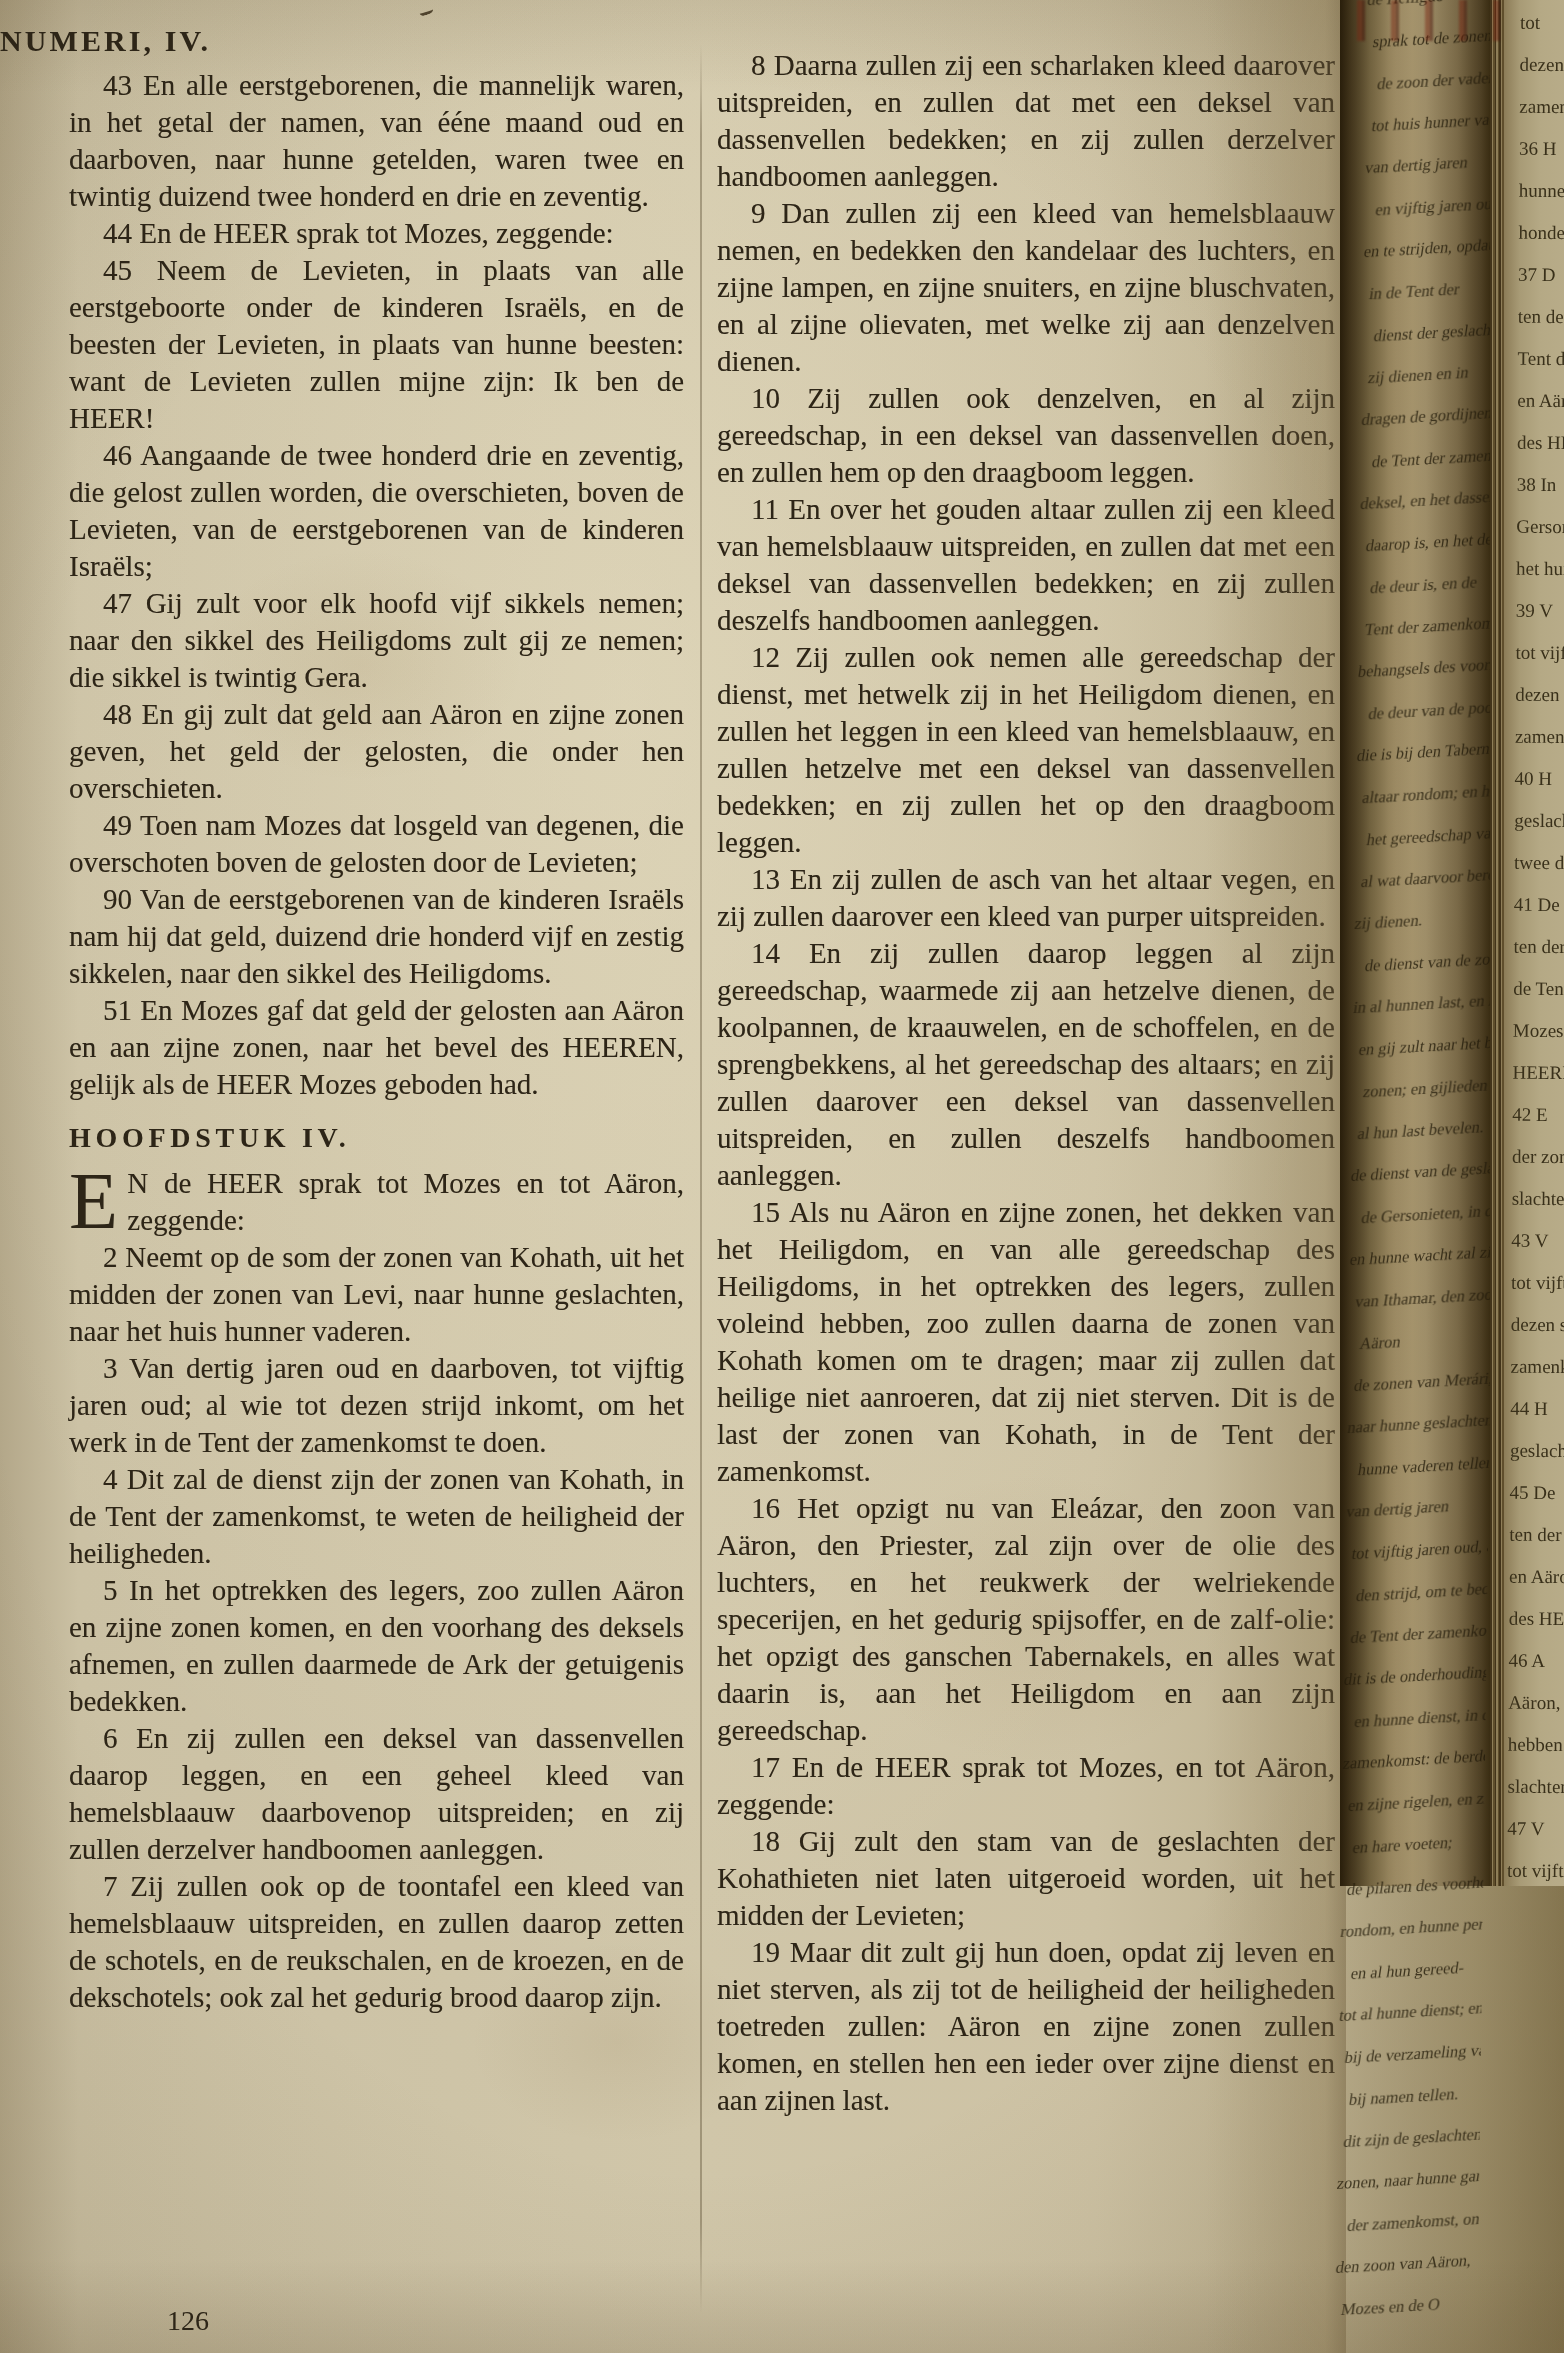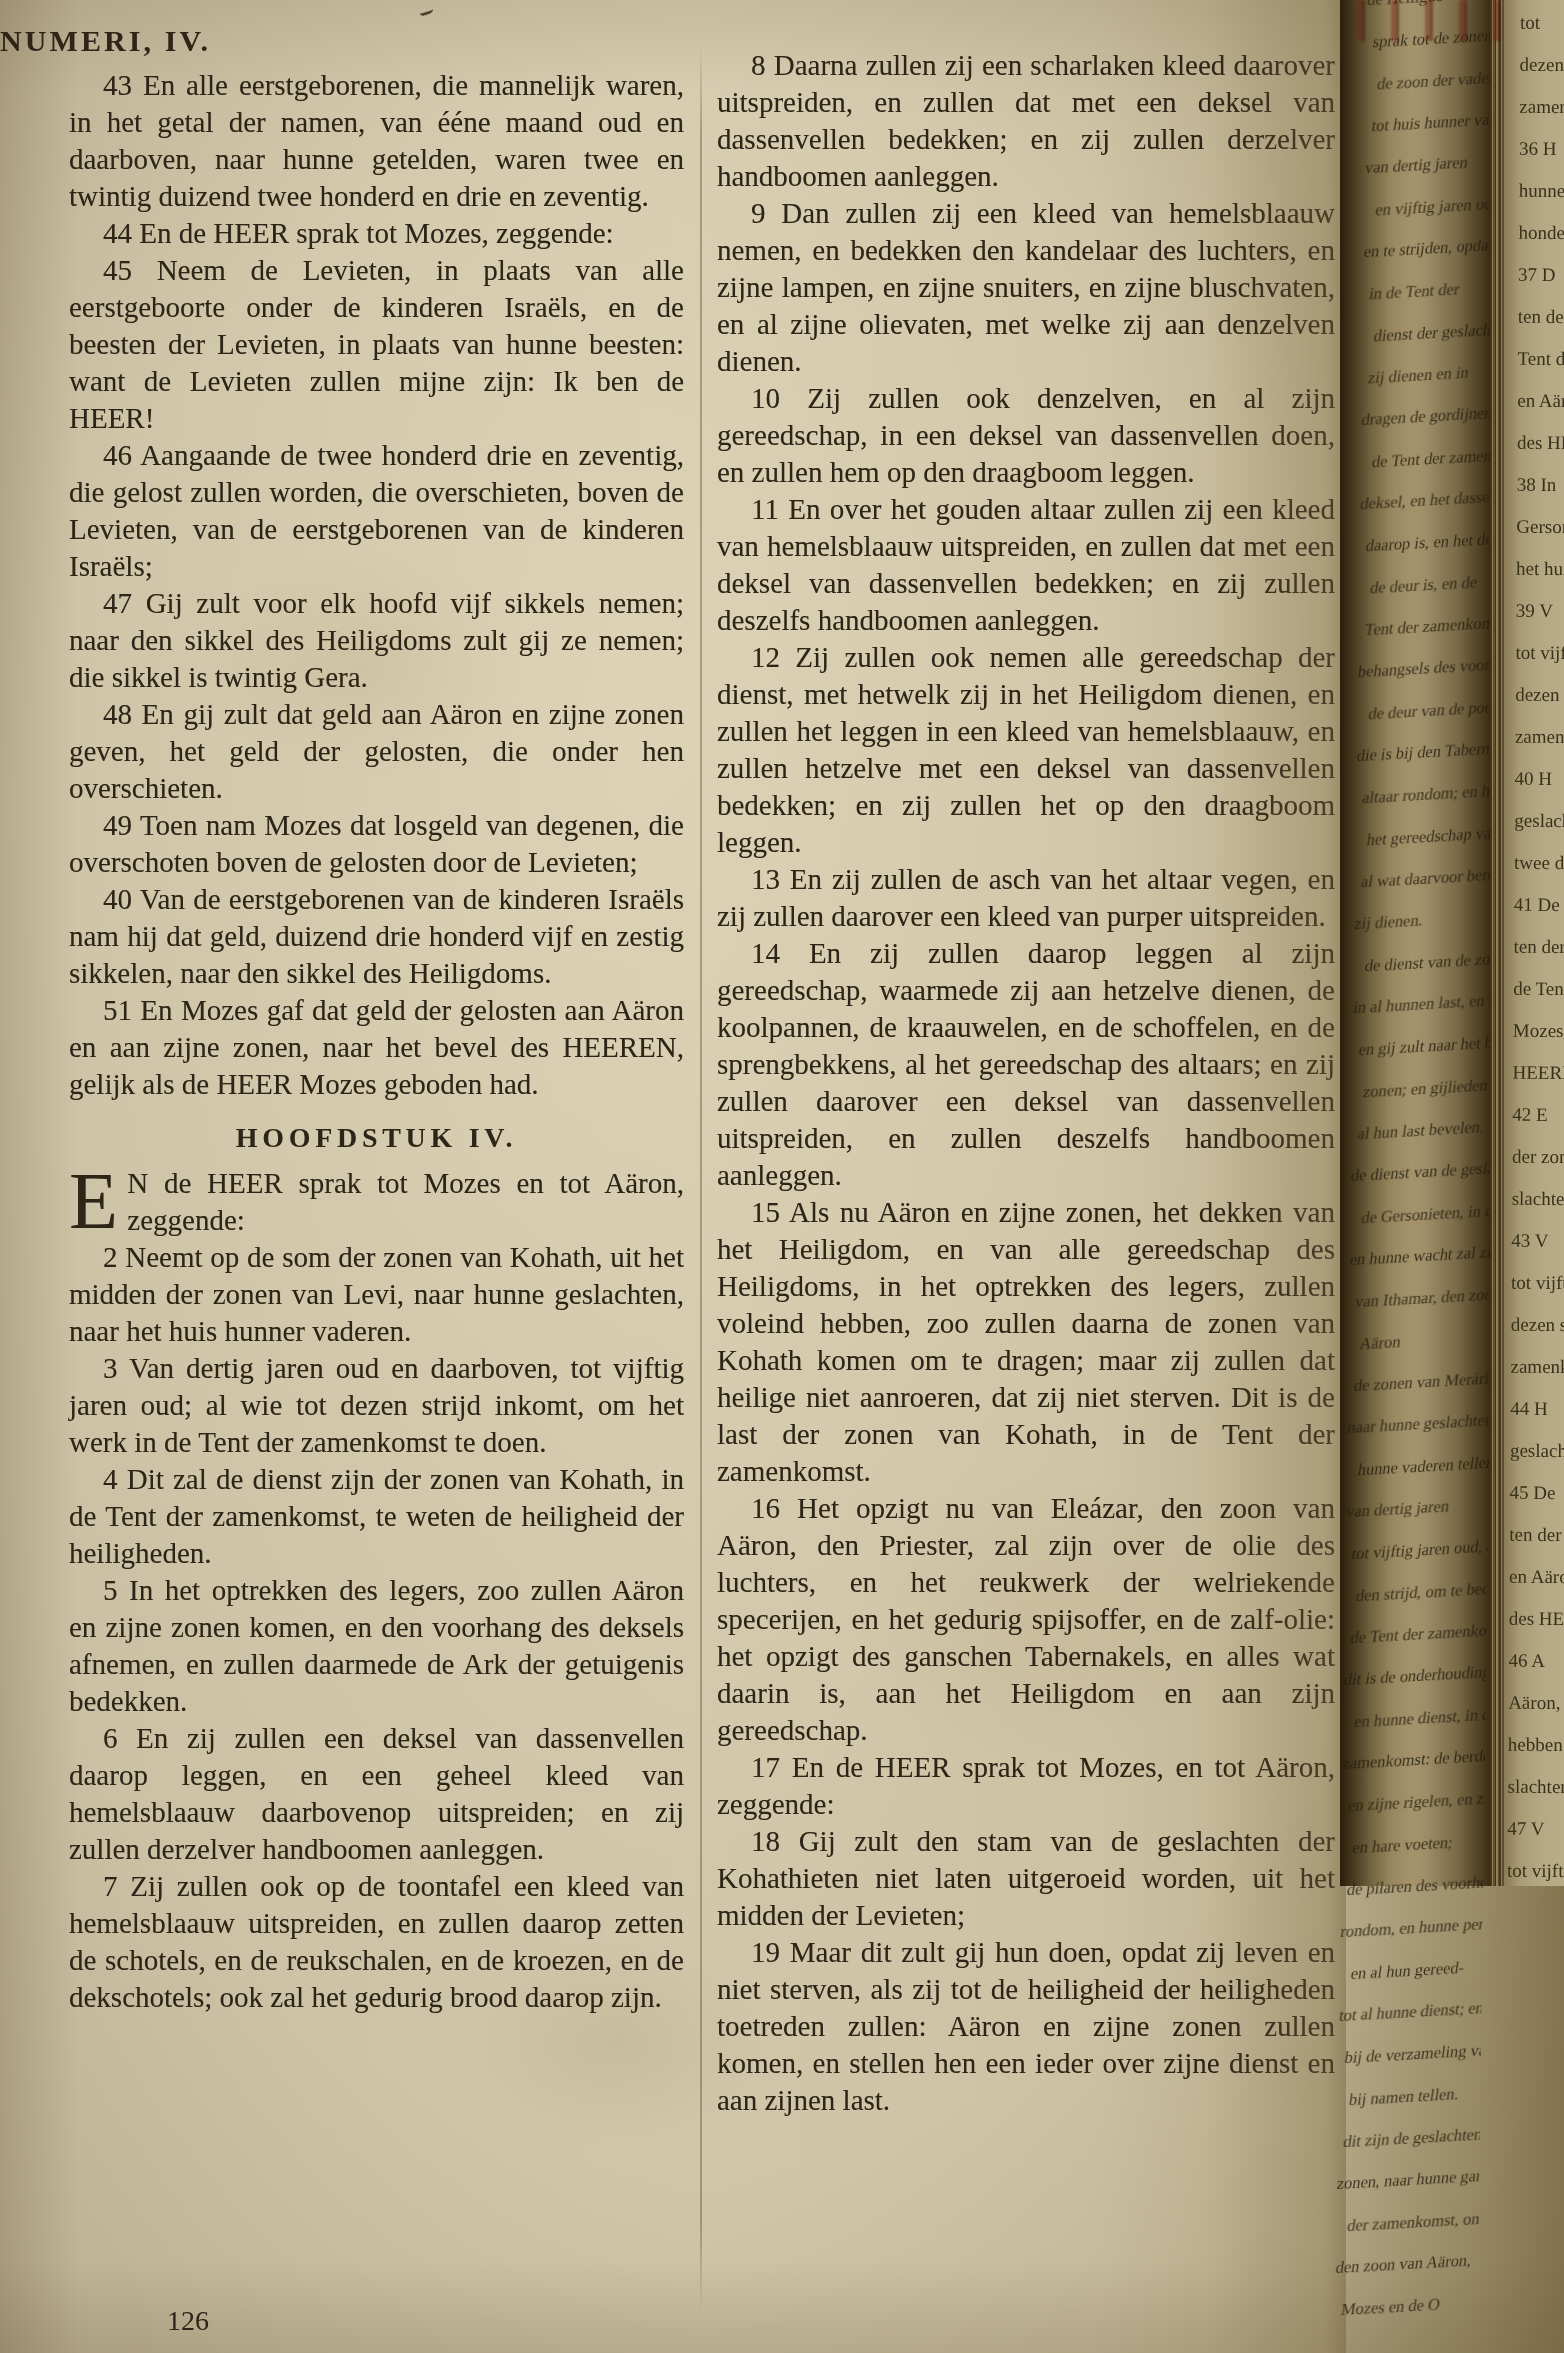--- a/index.html
+++ b/index.html
@@ -31,21 +31,21 @@
     border-bottom:3.1px solid rgba(50,38,18,0.8); transform:rotate(-18deg); border-radius:40%;
   }
 
   .col { position:absolute; text-align:justify; font-size:29px; line-height:37px; }
   .col p { margin:0; text-indent:34px; text-shadow:0.2px 0.2px 0.4px rgba(45,36,20,0.30); }
   .col p.noindent { text-indent:0; }
   .col-left  { left:69px;  top:67px; width:615px; }
   .col-right { left:717px; top:47px; width:618px; }
 
   .chapter {
-    margin:15.6px 0 9.4px; text-align:center; text-indent:0;
+    margin:15.6px 0 9.4px; text-align:left; text-indent:0;
     font-size:28px; font-weight:bold; letter-spacing:4.7px;
   }
   .dropcap { float:left; font-size:80px; line-height:63px; margin:4.7px 9.4px 0 0; }
 
   .col-divider {
     position:absolute; left:700px; top:44px; width:1.6px; height:2269px;
     background:linear-gradient(180deg, rgba(70,56,30,0) 0, rgba(70,56,30,0.35) 4%, rgba(70,56,30,0.35) 96%, rgba(70,56,30,0) 100%);
   }
 
   .page-number { position:absolute; left:110px; top:2305px; width:156px; text-align:center; font-size:28px; }
@@ -108,21 +108,21 @@
   <div class="header">NUMERI, IV.</div>
 
   <div class="col col-left">
     <p>43 En alle eerstgeborenen, die mannelijk waren, in het getal der namen, van ééne maand oud en daarboven, naar hunne getelden, waren twee en twintig duizend twee honderd en drie en zeventig.</p>
     <p>44 En de HEER sprak tot Mozes, zeggende:</p>
     <p>45 Neem de Levieten, in plaats van alle eerstgeboorte onder de kinderen Israëls, en de beesten der Levieten, in plaats van hunne beesten: want de Levieten zullen mijne zijn: Ik ben de HEER!</p>
     <p>46 Aangaande de twee honderd drie en zeventig, die gelost zullen worden, die overschieten, boven de Levieten, van de eerstgeborenen van de kinderen Israëls;</p>
     <p>47 Gij zult voor elk hoofd vijf sikkels nemen; naar den sikkel des Heiligdoms zult gij ze nemen; die sikkel is twintig Gera.</p>
     <p>48 En gij zult dat geld aan Aäron en zijne zonen geven, het geld der gelosten, die onder hen overschieten.</p>
     <p>49 Toen nam Mozes dat losgeld van degenen, die overschoten boven de gelosten door de Levieten;</p>
-    <p>40 Van de eerstgeborenen van de kinderen Israëls nam hij dat geld, duizend drie honderd vijf en zestig sikkelen, naar den sikkel des Heiligdoms.</p>
+    <p>90 Van de eerstgeborenen van de kinderen Israëls nam hij dat geld, duizend drie honderd vijf en zestig sikkelen, naar den sikkel des Heiligdoms.</p>
     <p>51 En Mozes gaf dat geld der gelosten aan Aäron en aan zijne zonen, naar het bevel des HEEREN, gelijk als de HEER Mozes geboden had.</p>
 
     <h2 class="chapter">HOOFDSTUK IV.</h2>
 
     <p class="noindent"><span class="dropcap">E</span><span>N de HEER sprak tot Mozes en tot Aäron, zeggende:</span></p>
 
     <p>2 Neemt op de som der zonen van Kohath, uit het midden der zonen van Levi, naar hunne geslachten, naar het huis hunner vaderen.</p>
     <p>3 Van dertig jaren oud en daarboven, tot vijftig jaren oud; al wie tot dezen strijd inkomt, om het werk in de Tent der zamenkomst te doen.</p>
     <p>4 Dit zal de dienst zijn der zonen van Kohath, in de Tent der zamenkomst, te weten de heiligheid der heiligheden.</p>
     <p>5 In het optrekken des legers, zoo zullen Aäron en zijne zonen komen, en den voorhang des deksels afnemen, en zullen daarmede de Ark der getuigenis bedekken.</p>

